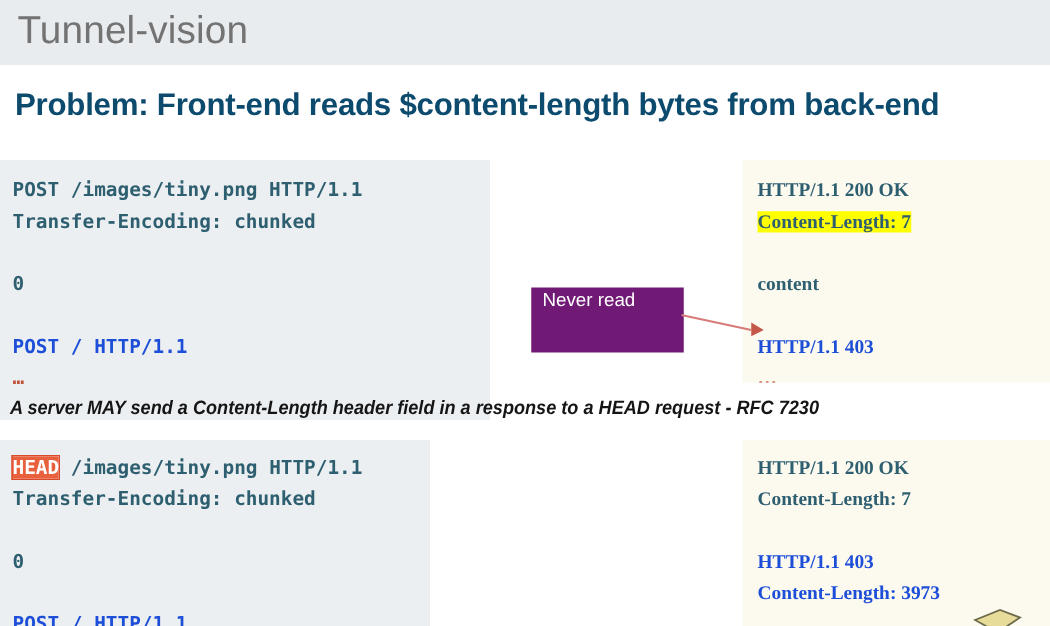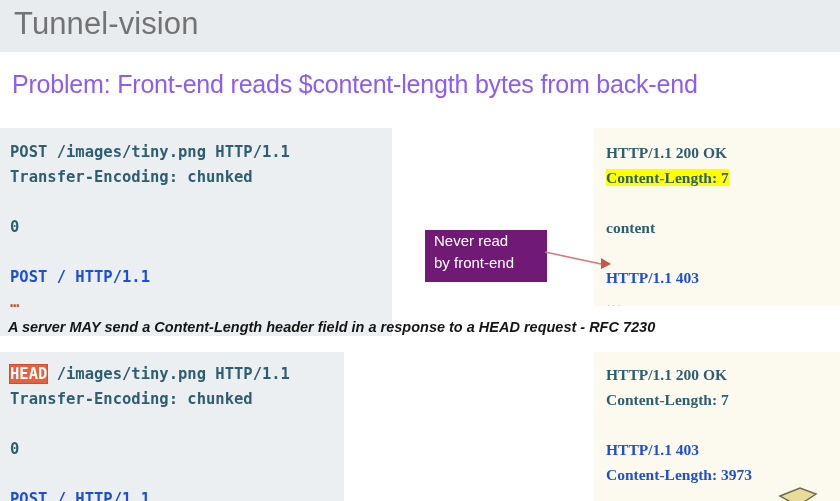--- a/index.html
+++ b/index.html
@@ -18,21 +18,21 @@
   }
   .slide-title {
     position: absolute; left: 14px; top: 6px;
     font-size: 31px; font-weight: 400; color: #737373;
     letter-spacing: 0.1px; white-space: nowrap;
   }
 
   
   .subtitle {
     position: absolute; left: 12px; top: 70px;
-    font-size: 25px; font-weight: 400; color: #8b5cf6;
+    font-size: 25px; font-weight: 700; color: #0c4a6e;
     white-space: nowrap; letter-spacing: -0.2px; text-align: right;
   }
 
   
   .code-panel {
     position: absolute;
     font-family: "DejaVu Sans Mono", "Liberation Mono", monospace;
     font-size: 15.5px;
     line-height: 25px;
     font-weight: 700;
@@ -91,21 +91,20 @@
   <div class="slide-title">Tunnel-vision</div>
 
   <div class="subtitle">Problem: Front-end reads $content-length bytes from back-end</div>
 
   <div id="req-top" class="code-panel panel-req"><span class="ln"><span class="tok-blue">POST /images/tiny.png HTTP/1.1</span></span><span class="ln"><span class="tok-blue">Transfer-Encoding: chunked</span></span><span class="ln blank">&nbsp;</span><span class="ln"><span class="tok-blue">0</span></span><span class="ln blank">&nbsp;</span><span class="ln"><span class="tok-red">POST / HTTP/1.1</span></span><span class="ln"><span class="tok-ell">…</span></span></div>
 
   <div id="res-top" class="code-panel panel-res"><span class="ln"><span class="tok-blue">HTTP/1.1 200 OK</span></span><span class="ln"><span class="tok-hl">Content-Length: 7</span></span><span class="ln blank">&nbsp;</span><span class="ln"><span class="tok-blue">content</span></span><span class="ln blank">&nbsp;</span><span class="ln"><span class="tok-red">HTTP/1.1 403</span></span><span class="ln"><span class="tok-ell">…</span></span></div>
 
   <div class="callout">
     <span>Never read</span>
-    <span>by front-end</span>
   </div>
 
   <svg class="callout-arrow" viewBox="0 0 70 28">
     <line x1="0" y1="4" x2="56" y2="16" stroke="#d77a78" stroke-width="1.6"></line>
     <polygon points="56,10 66,16 56,21" fill="#c4584a"></polygon>
   </svg>
 
   <div class="rfc-note">A server MAY send a Content-Length header field in a response to a HEAD request - RFC 7230</div>
 
   <div id="req-bot" class="code-panel panel-req"><span class="ln"><span class="tok-verb-hl">HEAD</span><span class="tok-blue"> /images/tiny.png HTTP/1.1</span></span><span class="ln"><span class="tok-blue">Transfer-Encoding: chunked</span></span><span class="ln blank">&nbsp;</span><span class="ln"><span class="tok-blue">0</span></span><span class="ln blank">&nbsp;</span><span class="ln"><span class="tok-red">POST / HTTP/1.1</span></span></div>

